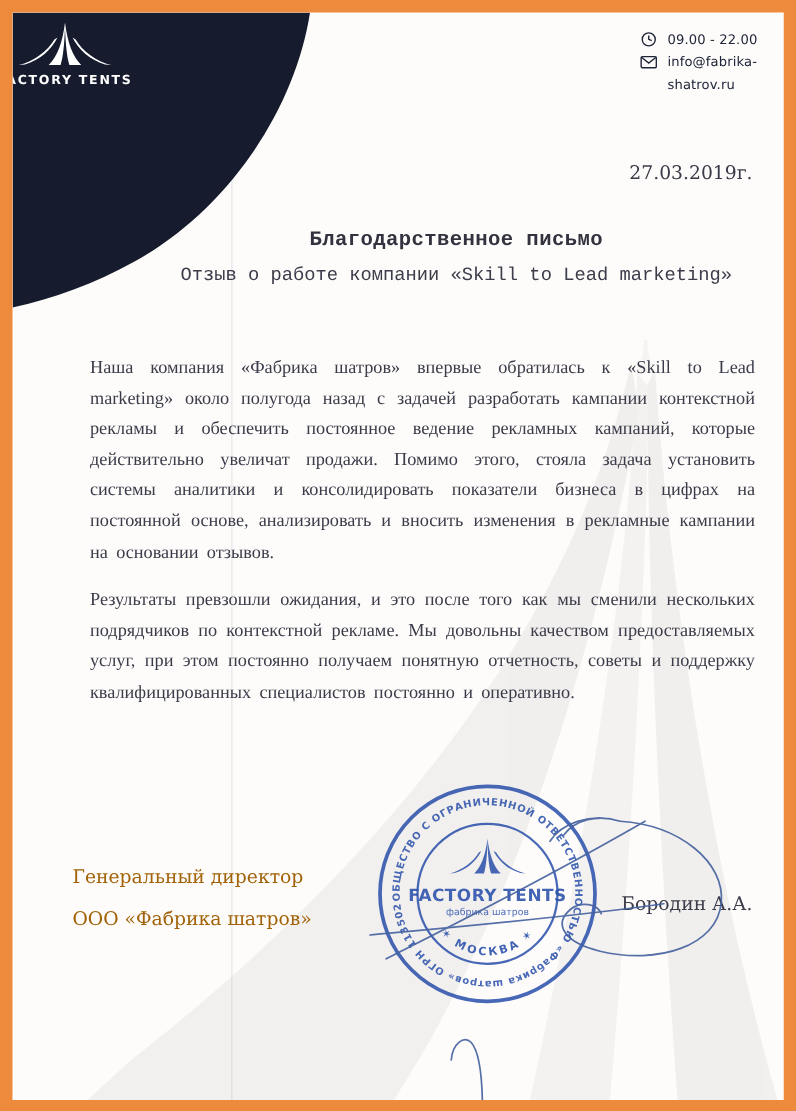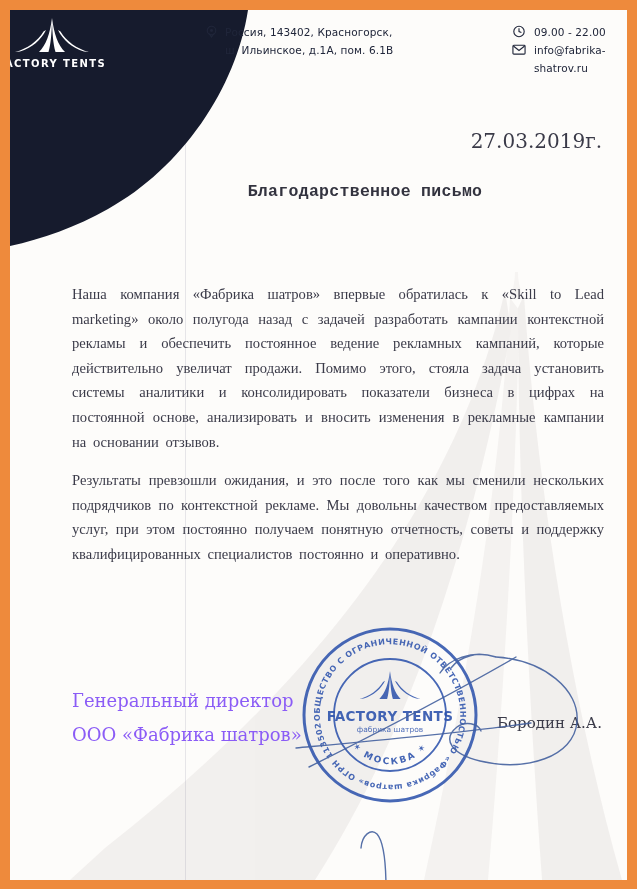--- a/index.html
+++ b/index.html
@@ -13,32 +13,32 @@
   .contact{position:absolute;top:13px;font-family:"DejaVu Sans","Liberation Sans",sans-serif;
            font-size:10.5px;line-height:18px;color:#20263a;font-weight:500;letter-spacing:.1px;}
   .contact .ic{position:absolute;left:-20px;top:2px;width:13px;height:13px;}
   .c-address{left:215px;}
   .c-phone{left:398px;}
   .c-meta{left:524px;}
   .c-meta .row{position:relative;}
   .c-meta .ic2{position:absolute;left:-22px;top:2px;width:14px;height:13px;}
   
   .date{position:absolute;top:119px;right:25px;font-family:"DejaVu Serif","Liberation Serif",serif;
-        font-size:20px;color:#3a3a48;}
+        font-size:15px;color:#3a3a48;}
   .title-block{position:absolute;left:90px;top:172px;width:530px;text-align:center;
         font-family:Liberation Mono, monospace;color:#33333f;}
   .title{font-size:16.5px;font-weight:bold;letter-spacing:.3px;}
   .subtitle{font-size:15px;margin-top:11px;font-weight:normal;color:#3c3c4a;}
   .bodytext{position:absolute;left:62px;top:272px;width:532px;
         font-family:Liberation Serif, serif;font-size:14.6px;line-height:24.6px;
         color:#3b3b49;text-align:justify;text-align-last:left;word-spacing:3px;}
   .bodytext p{margin:0 0 14px 0;}
   
-  .sig-role{position:absolute;left:62px;top:674px;font-family:"DejaVu Serif","Liberation Serif",serif;
-        font-size:18px;color:#8b5cf6;line-height:34px;}
+  .sig-role{position:absolute;left:48px;top:674px;font-family:"DejaVu Serif","Liberation Serif",serif;
+        font-size:15px;color:#a16207;line-height:34px;}
   .sig-name{position:absolute;left:487px;top:704px;font-family:"DejaVu Serif","Liberation Serif",serif;
         font-size:15px;color:#3b3b49;}
   .stamp-svg{position:absolute;left:265px;top:590px;}
   .ink-svg{position:absolute;left:0;top:0;}
 </style>
 </head>
 <body>
 
 <div class="frame">
   <div class="page">
@@ -60,29 +60,20 @@
         <g fill="#ffffff">
           <path d="M0,0 C2,16 6,27 13,34 L3.5,34 C1,26 0.5,14 0,5 Z"></path>
           <path d="M0,0 C-2,16 -6,27 -13,34 L-3.5,34 C-1,26 -0.5,14 0,5 Z"></path>
           <path d="M-6,12 C-11,22 -20,30 -32,33.5 L-37,34 C-25,31 -14,23 -8.5,13.5 Z"></path>
           <path d="M6,12 C11,22 20,30 32,33.5 L37,34 C25,31 14,23 8.5,13.5 Z"></path>
         </g>
         <text x="0" y="49" text-anchor="middle" fill="#ffffff" font-family="DejaVu Sans, Liberation Sans, sans-serif" font-size="10" font-weight="bold" letter-spacing="1.4">FACTORY TENTS</text>
       </g>
     </svg>
 
-    <div class="contact c-address">
-      <svg class="ic" viewBox="0 0 14 14">
-        <circle cx="7" cy="6" r="4.6" fill="none" stroke="#20263a" stroke-width="1.2"></circle>
-        <circle cx="7" cy="6" r="1.6" fill="#20263a"></circle>
-        <path d="M4.2,9.2 L7,13 L9.8,9.2" fill="none" stroke="#20263a" stroke-width="1.2"></path>
-      </svg>
-      <div>Россия, 143402, Красногорск,</div>
-      <div>ш. Ильинское, д.1А, пом. 6.1В</div>
-    </div>
 
 
     <div class="contact c-meta">
       <div class="row">
         <svg class="ic2" viewBox="0 0 14 14">
           <circle cx="7" cy="7" r="5.6" fill="none" stroke="#20263a" stroke-width="1.2"></circle>
           <path d="M7,3.6 L7,7 L9.6,8" fill="none" stroke="#20263a" stroke-width="1.2"></path>
         </svg>
         <span>09.00 - 22.00</span>
       </div>
@@ -92,20 +83,21 @@
           <path d="M1.5,2.8 L7.5,7.5 L13.5,2.8" fill="none" stroke="#20263a" stroke-width="1.2"></path>
         </svg>
         <span>info@fabrika-shatrov.ru</span>
       </div>
     </div>
 
     <div class="date">27.03.2019г.</div>
 
     <div class="title-block">
       <div class="title">Благодарственное письмо</div>
+      <div class="subtitle">Отзыв о работе компании «Skill to Lead marketing»</div>
     </div>
 
     <div class="bodytext">
       <p>Наша компания «Фабрика шатров» впервые обратилась к «Skill to Lead marketing» около полугода назад с задачей разработать кампании контекстной рекламы и обеспечить постоянное ведение рекламных кампаний, которые действительно увеличат продажи. Помимо этого, стояла задача установить системы аналитики и консолидировать показатели бизнеса в цифрах на постоянной основе, анализировать и вносить изменения в рекламные кампании на основании отзывов.</p>
       <p>Результаты превзошли ожидания, и это после того как мы сменили нескольких подрядчиков по контекстной рекламе. Мы довольны качеством предоставляемых услуг, при этом постоянно получаем понятную отчетность, советы и поддержку квалифицированных специалистов постоянно и оперативно.</p>
     </div>
 
     <div class="sig-role">
       <div>Генеральный директор</div>
       <div>ООО «Фабрика шатров»</div>

